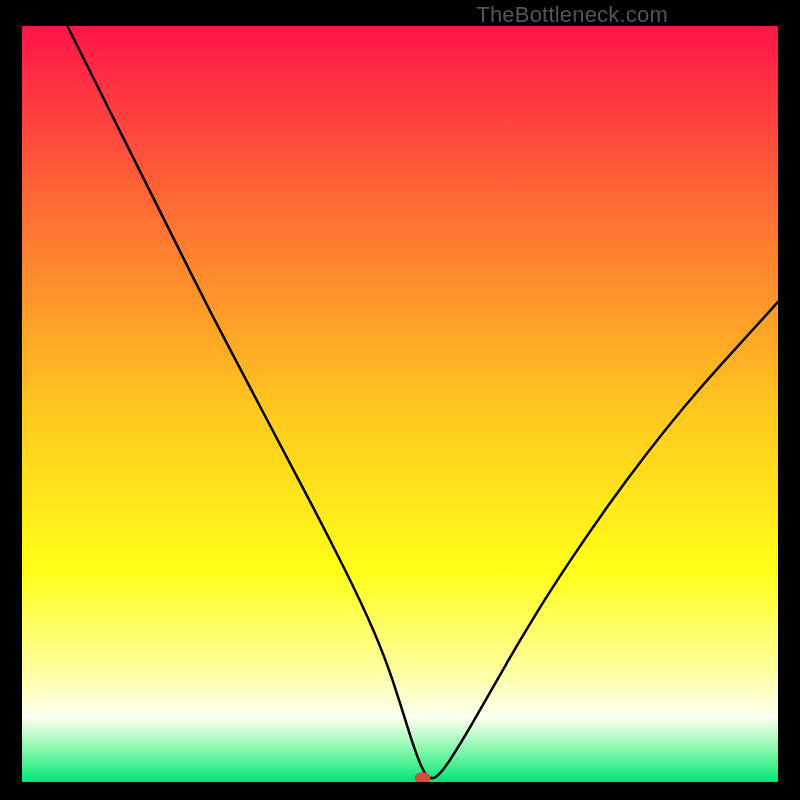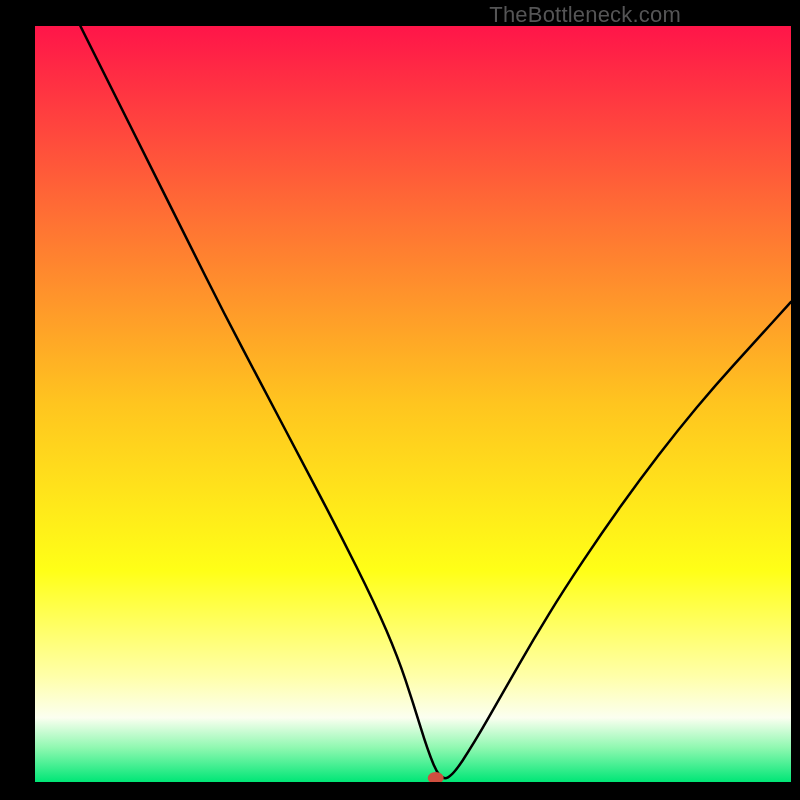--- a/index.html
+++ b/index.html
@@ -9,21 +9,20 @@
     height: 800px;
     background: #000;
     font-family: Arial, Helvetica, sans-serif;
     overflow: hidden;
   }
   .frame {
     position: relative;
     width: 680px;
     height: 800px;
     background: #000;
-    margin-left: 13px;
   }
   .watermark {
     position: absolute;
     top: 2px;
     right: 12px;
     color: #555556;
     font-size: 22px;
     font-weight: 500;
     letter-spacing: 0.2px;
     z-index: 10;

